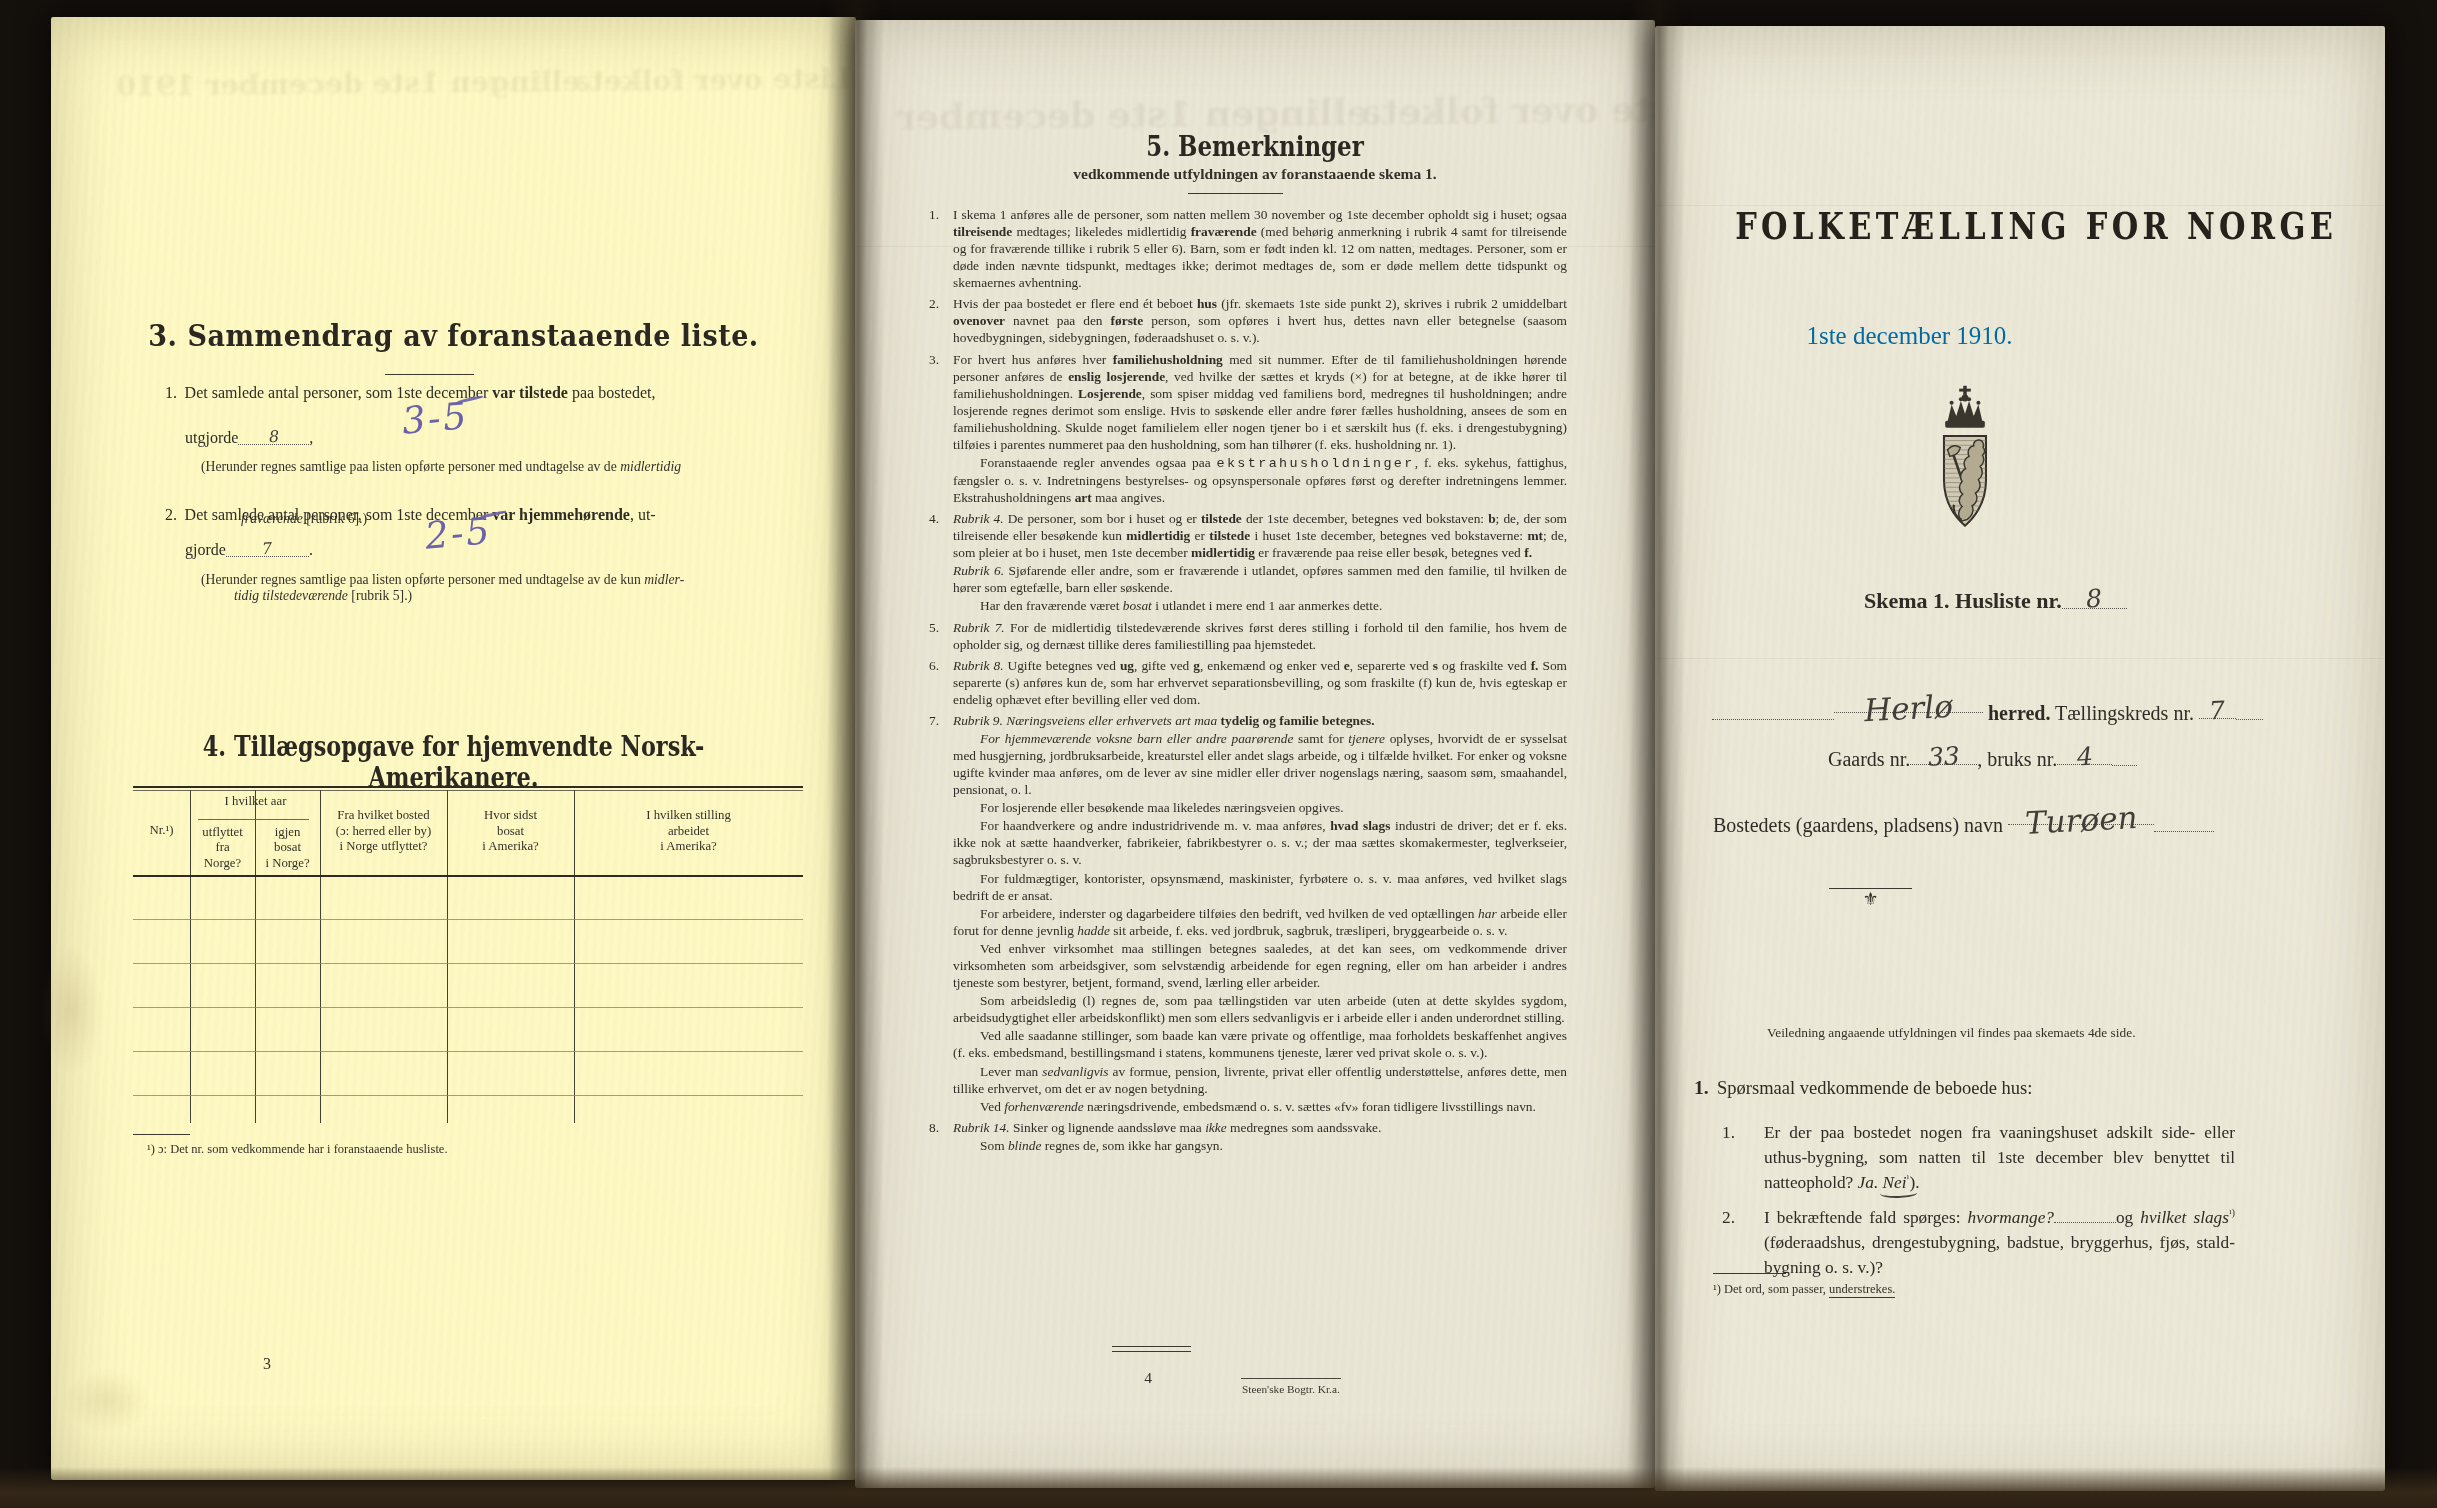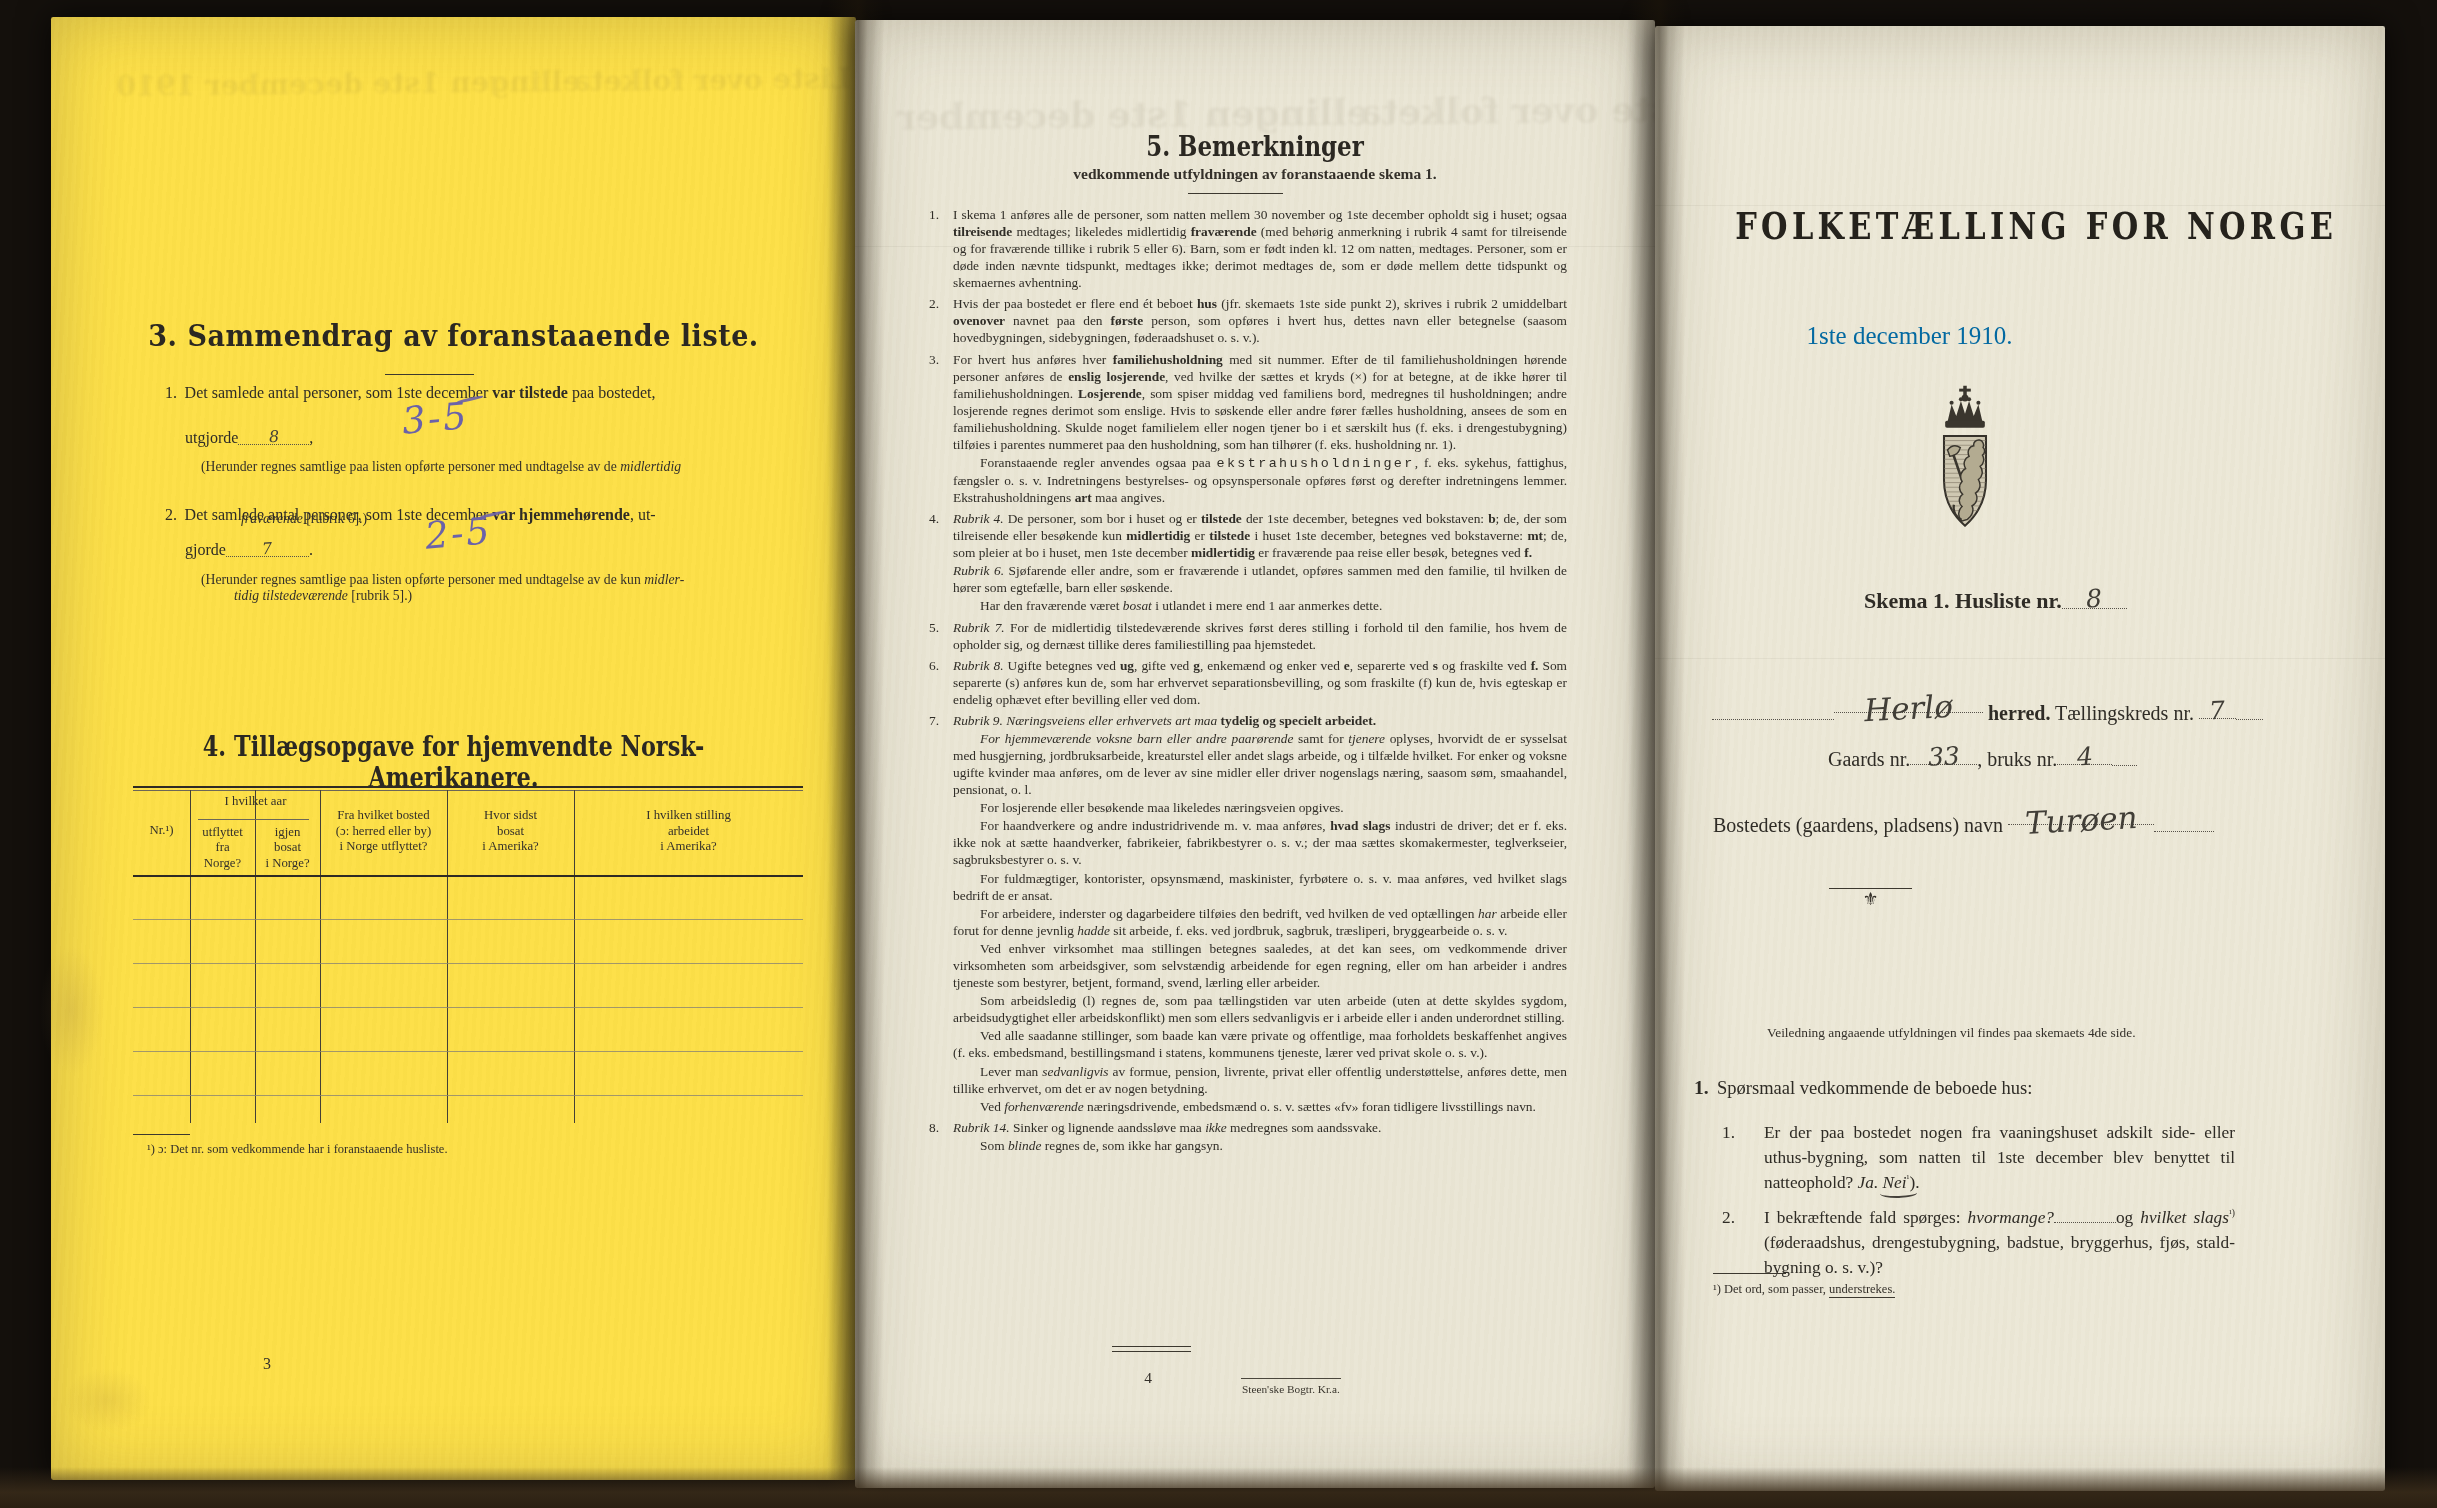--- a/index.html
+++ b/index.html
@@ -1,21 +1,21 @@
 <!DOCTYPE html>
 <html style="font-size:9.5px"><head>
 <meta charset="utf-8">
 <style>
   html,body{margin:0;padding:0;background:#14100c;}
   #stage{position:relative;width:2438px;height:1509px;overflow:hidden;
          font-family:"Liberation Serif","DejaVu Serif",serif;color:#2f2c26;}
   
   .page{position:absolute;border-radius:2.4px;
         box-shadow:0 0 33px rgba(0,0,0,.75), inset 0 0 71px rgba(96,84,56,.30);}
-  #page-left  {left:51px;  top:16.7px; width:805px; height:1463px; background:#fde047;}
+  #page-left  {left:51px;  top:16.7px; width:805px; height:1463px; background:#fef9c3;}
   #page-center{left:855px;top:20px; width:800px; height:1468px; background:#eae6d5;}
   #page-right {left:1655px;top:26px; width:730px; height:1465px; background:#ece8d7;}
   .page::before{content:'';position:absolute;inset:0;pointer-events:none;opacity:.5;
     background:repeating-linear-gradient(93deg, rgba(120,105,70,.04) 0 4.2px, rgba(255,255,250,.03) 4.2px 8.3px);}
   .gutter{position:absolute;top:0;height:1509px;pointer-events:none;}
   #gutter1{left:827px;width:57px;background:linear-gradient(90deg,transparent,rgba(30,22,10,.55) 55%,rgba(30,22,10,.25) 70%,transparent);}
   #gutter2{left:1628px;width:57px;background:linear-gradient(90deg,transparent,rgba(30,22,10,.5) 55%,rgba(30,22,10,.2) 72%,transparent);}
   #bottom-edge{position:absolute;left:0;bottom:0;width:2438px;height:42px;
     background:linear-gradient(180deg,rgba(20,14,8,0),rgba(58,44,26,.85) 60%,#2a1f12);}
   .crease{position:absolute;left:0;width:100%;height:1.2px;background:#2a2416;opacity:.05;}
@@ -193,21 +193,21 @@
         <div class="c-item">
           <div class="c-num">5.</div>
           <div class="c-para"><span class="s-i">Rubrik 7.</span>  For de midlertidig tilstedeværende skrives først deres stilling i forhold til den familie, hos hvem de opholder sig, og dernæst tillike deres familiestilling paa hjemstedet.</div>
         </div>
         <div class="c-item">
           <div class="c-num">6.</div>
           <div class="c-para"><span class="s-i">Rubrik 8.</span>  Ugifte betegnes ved <span class="s-b">ug</span>, gifte ved <span class="s-b">g</span>, enkemænd og enker ved <span class="s-b">e</span>, separerte ved <span class="s-b">s</span> og fraskilte ved <span class="s-b">f.</span>  Som separerte (s) anføres kun de, som har erhvervet separationsbevilling, og som fraskilte (f) kun de, hvis egteskap er endelig ophævet efter bevilling eller ved dom.</div>
         </div>
         <div class="c-item">
           <div class="c-num">7.</div>
-          <div class="c-para"><span class="s-i">Rubrik 9.</span>  <span class="s-i">Næringsveiens eller erhvervets art maa</span> <span class="s-b">tydelig og specielt arbeidet.</span></div>
+          <div class="c-para"><span class="s-i">Rubrik 9.</span>  <span class="s-i">Næringsveiens eller erhvervets art maa</span> <span class="s-b">tydelig og familie betegnes.</span></div>
           <div class="c-para ind"><span class="s-i">For hjemmeværende voksne barn eller andre paarørende</span> samt for <span class="s-i">tjenere</span> oplyses, hvorvidt de er sysselsat med husgjerning, jordbruksarbeide, kreaturstel eller andet slags arbeide, og i tilfælde hvilket.  For enker og voksne ugifte kvinder maa anføres, om de lever av sine midler eller driver nogenslags næring, saasom søm, smaahandel, pensionat, o. l.</div>
           <div class="c-para ind">For losjerende eller besøkende maa likeledes næringsveien opgives.</div>
           <div class="c-para ind">For haandverkere og andre industridrivende m. v. maa anføres, <span class="s-b">hvad slags</span> industri de driver; det er f. eks. ikke nok at sætte haandverker, fabrikeier, fabrikbestyrer o. s. v.; der maa sættes skomakermester, teglverkseier, sagbruksbestyrer o. s. v.</div>
           <div class="c-para ind">For fuldmægtiger, kontorister, opsynsmænd, maskinister, fyrbøtere o. s. v. maa anføres, ved hvilket slags bedrift de er ansat.</div>
           <div class="c-para ind">For arbeidere, inderster og dagarbeidere tilføies den bedrift, ved hvilken de ved optællingen <span class="s-i">har</span> arbeide eller forut for denne jevnlig <span class="s-i">hadde</span> sit arbeide, f. eks. ved jordbruk, sagbruk, træsliperi, bryggearbeide o. s. v.</div>
           <div class="c-para ind">Ved enhver virksomhet maa stillingen betegnes saaledes, at det kan sees, om vedkommende driver virksomheten som arbeidsgiver, som selvstændig arbeidende for egen regning, eller om han arbeider i andres tjeneste som bestyrer, betjent, formand, svend, lærling eller arbeider.</div>
           <div class="c-para ind">Som arbeidsledig (l) regnes de, som paa tællingstiden var uten arbeide (uten at dette skyldes sygdom, arbeidsudygtighet eller arbeidskonflikt) men som ellers sedvanligvis er i arbeide eller i anden underordnet stilling.</div>
           <div class="c-para ind">Ved alle saadanne stillinger, som baade kan være private og offentlige, maa forholdets beskaffenhet angives (f. eks. embedsmand, bestillingsmand i statens, kommunens tjeneste, lærer ved privat skole o. s. v.).</div>
           <div class="c-para ind">Lever man <span class="s-i">sedvanligvis</span> av formue, pension, livrente, privat eller offentlig understøttelse, anføres dette, men tillike erhvervet, om det er av nogen betydning.</div>
           <div class="c-para ind">Ved <span class="s-i">forhenværende</span> næringsdrivende, embedsmænd o. s. v. sættes «fv» foran tidligere livsstillings navn.</div>

